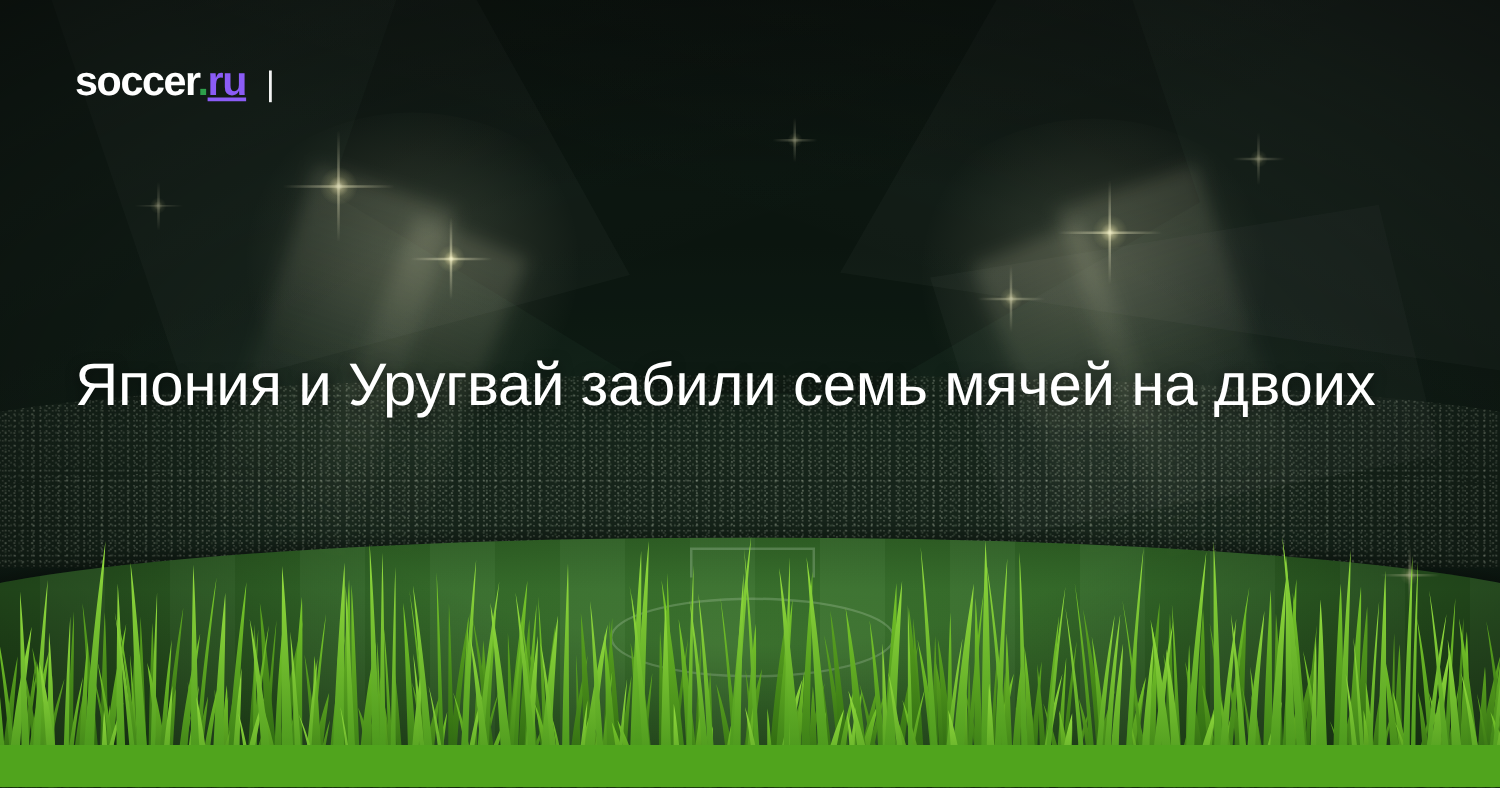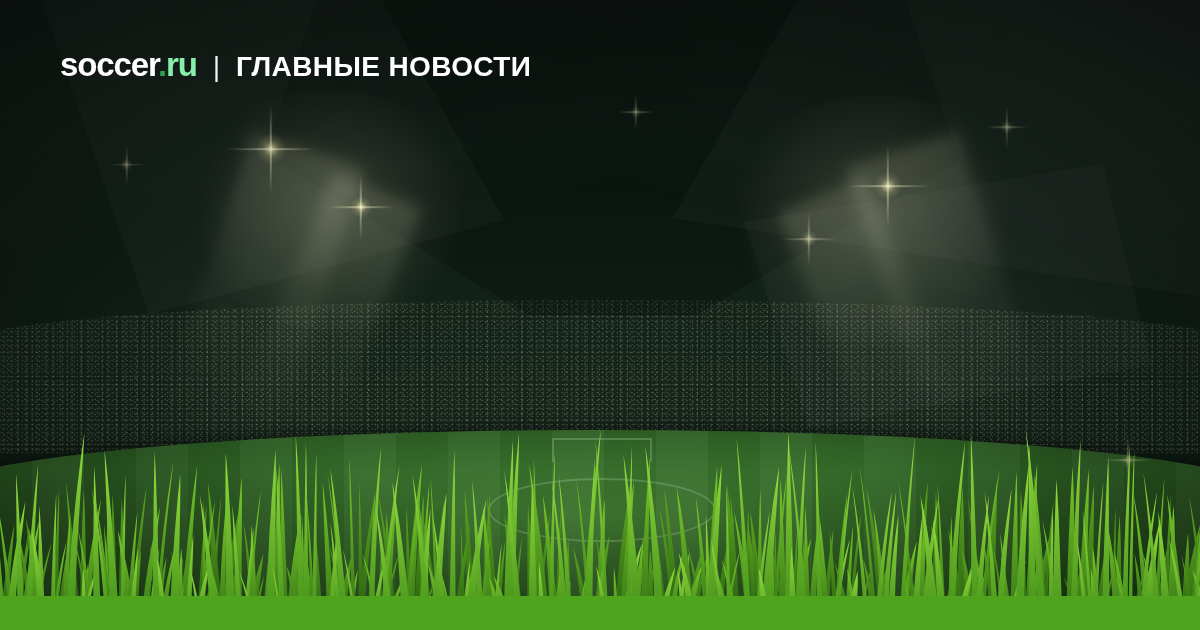--- a/index.html
+++ b/index.html
@@ -157,21 +157,21 @@
   }
   #logo {
     font-size: 33px;
     font-weight: 700;
     letter-spacing: -1.1px;
     line-height: 1;
     white-space: nowrap;
   }
   #logo .word  { color: #ffffff; }
   #logo .dot   { color: #2ea04a; }
-  #logo .tld   { color: #86efac; }
+  #logo .tld   { color: #8b5cf6; text-decoration: underline; }
 
   #divider {
     color: #ffffff;
     font-size: 27px;
     font-weight: 400;
     line-height: 1;
     opacity: .95;
     margin: 0 2px;
   }
   #kicker {
@@ -673,17 +673,17 @@
           <path d="M1192.058766564671,234 C1195.5506978392043,196.32570903439773 1203.8031001482534,167.0234827278182 1209.3047016876192,150.27935340977274 C1208.3925941829943,168.69789565962273 1202.5442125588097,198.00012196620227 1202.9861333140545,234 Z"></path>
           <path d="M1205.4103405074402,234 C1207.3517269209678,181.92880580521887 1212.1198597701452,141.42898809816688 1215.29861500293,118.2862351227086 C1215.0916801480762,143.7432633957127 1211.8802151159102,184.2430811027647 1212.4861033120378,234 Z"></path>
         </g>
       <rect id="turf-base" x="0" y="196" width="1200" height="34" fill="#50a41d"></rect>
     </svg>
   </div>
 
   <div id="header">
     <div id="logo"><span class="word">soccer</span><span class="dot">.</span><span class="tld">ru</span></div>
     <div id="divider">|</div>
-    <div id="kicker">ГЛАВНЫЕ НОВОСТИ</div>
   </div>
 
+  <h1 id="headline">Япония и Уругвай забили семь мячей на двоих</h1>
 
 </div>
 
 </body></html>

